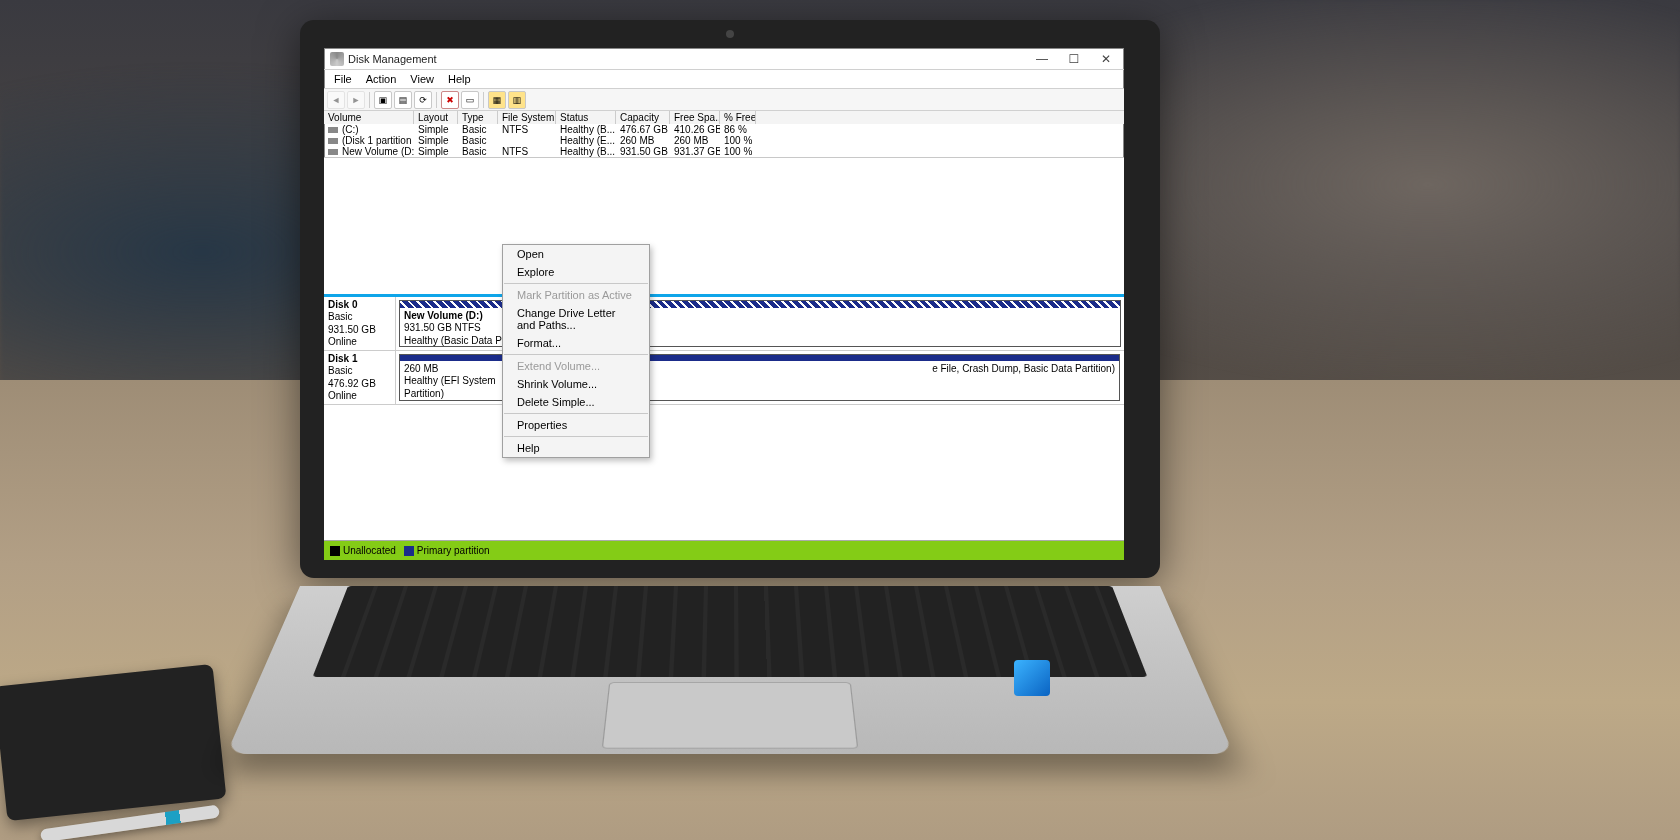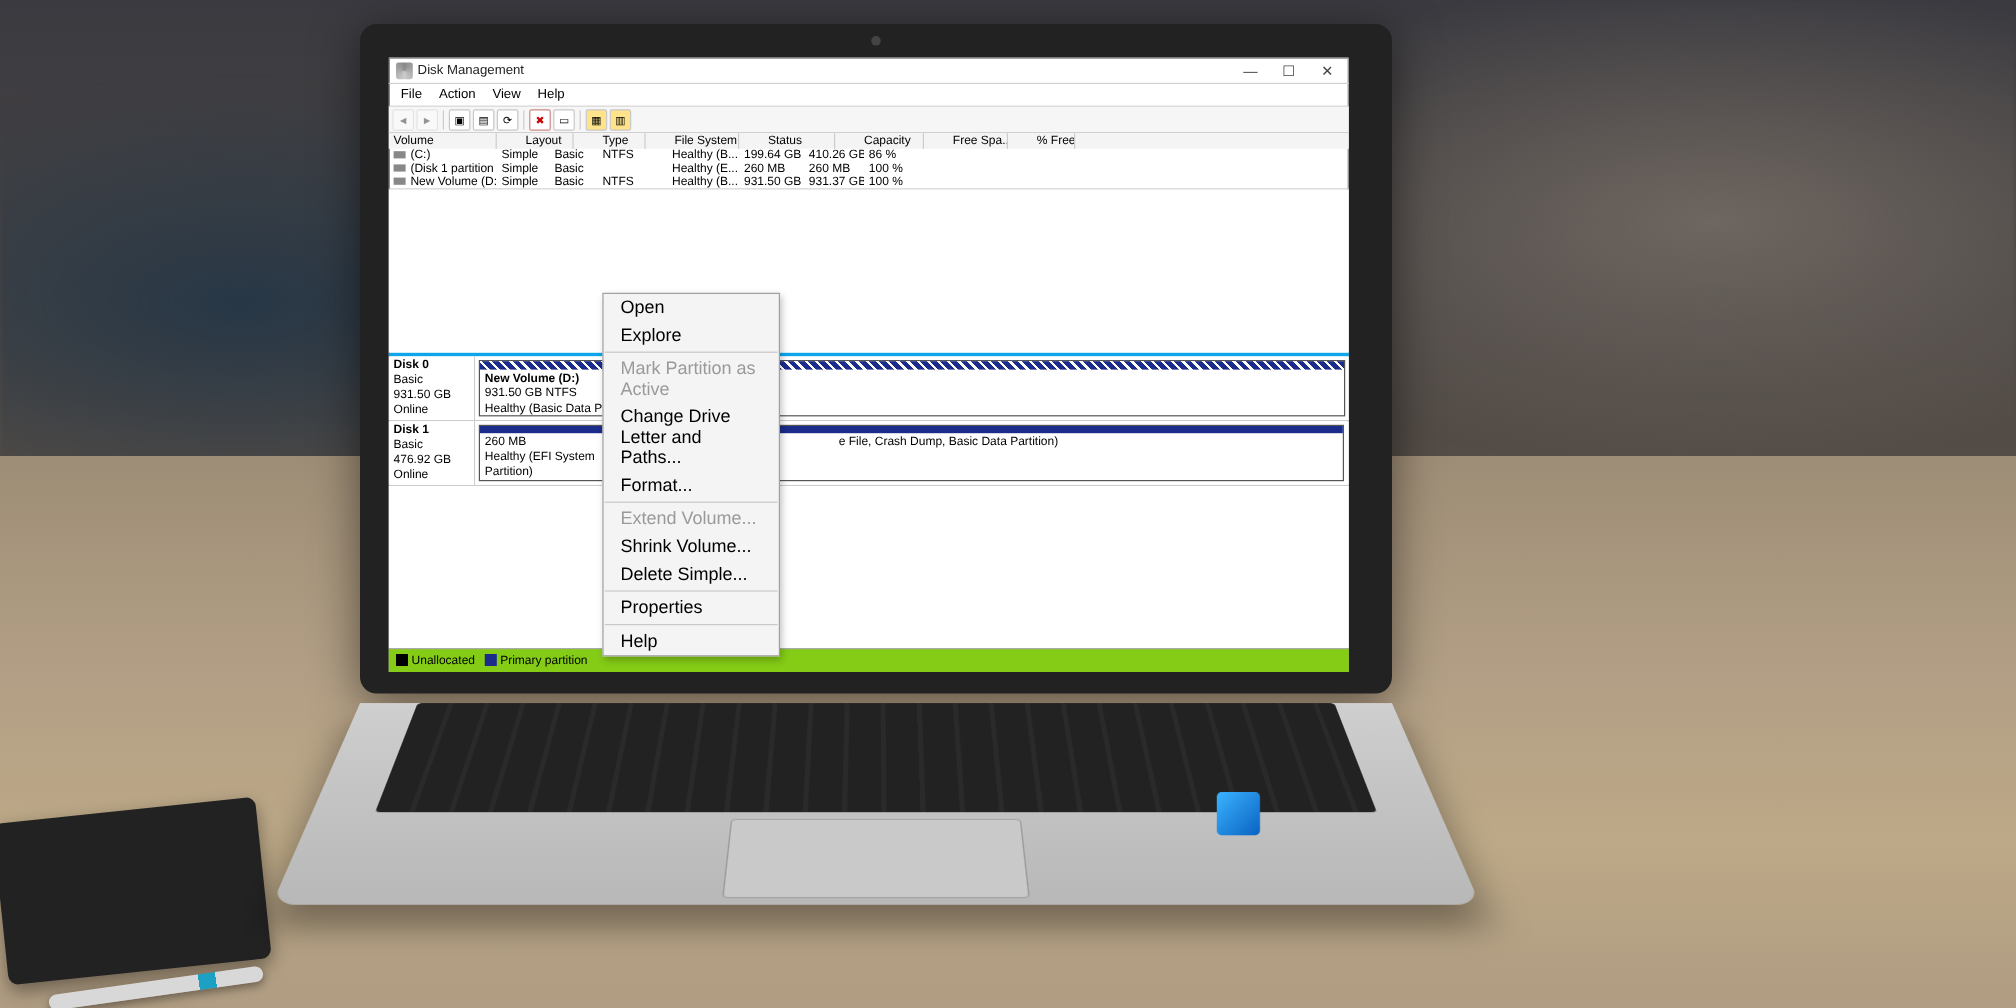--- a/index.html
+++ b/index.html
@@ -30,40 +30,40 @@
   .titlebar .title{flex:1;font-size:11px;color:#222;}
   .winbtn{width:32px;height:20px;text-align:center;line-height:20px;font-size:12px;color:#444;}
   .menubar{height:19px;display:flex;align-items:center;gap:2px;padding:0 4px;border-bottom:1px solid #d0d0d0;font-size:11px;text-align:center;}
   .menubar span{padding:1px 6px;}
   .toolbar{height:22px;display:flex;align-items:center;gap:2px;padding:1px 3px;border-bottom:1px solid #d0d0d0;background:#f6f6f6;}
   .tbtn{width:18px;height:18px;border:1px solid #c8c8c8;background:#fff;border-radius:2px;display:flex;align-items:center;justify-content:center;font-size:9px;}
   .tbtn.disabled{opacity:.4;}
   .tsep{width:1px;height:16px;background:#ccc;margin:0 2px;}
   
   .vtable{border-bottom:1px solid #c8c8c8;}
-  .vhead{display:grid;grid-template-columns:90px 44px 40px 58px 60px 54px 50px 36px;background:#f4f4f4;font-size:10px;gap:20px;}
+  .vhead{display:grid;grid-template-columns:90px 44px 40px 58px 60px 54px 50px 36px;background:#f4f4f4;font-size:10px;}
   .vhead div{border-right:1px solid #ccc;padding:1px 4px;white-space:nowrap;overflow:hidden;}
   .vrow{display:grid;grid-template-columns:90px 44px 40px 58px 60px 54px 50px 36px;font-size:10px;}
   .vrow div{padding:0 4px;white-space:nowrap;overflow:hidden;}
   .vrow .vi::before{content:'';display:inline-block;width:10px;height:6px;background:#888;margin-right:4px;vertical-align:middle;}
   .blank{flex:1;background:#fff;}
   .diskpanel{border-top:3px solid #0ea5e9;}
   .diskrow{display:flex;height:54px;border-bottom:1px solid #ccc;}
   .diskinfo{width:72px;border-right:1px solid #ccc;padding:2px 4px;font-size:10px;line-height:1.25;background:#fff;}
   .diskinfo b{font-weight:600;}
   .diskbars{flex:1;padding:3px;background:#fff;}
   .partition{height:100%;border:1px solid #555;position:relative;background:#fff;}
   .partition .pbar{height:6px;background:#1b2c8a;}
   .partition.selected .pbar{height:7px;background:repeating-linear-gradient(45deg,#1b2c8a 0 4px,#fff 4px 6px);}
   .partition .plabel{padding:2px 4px;font-size:10px;line-height:1.25;}
   .drow2 .partition{display:inline-block;vertical-align:top;}
   .drow2 .p1{width:18%;}
   .drow2 .p2{width:82%;margin-left:-1px;}
   
-  .ctxmenu{position:absolute;left:178px;top:196px;width:148px;background:#f4f4f4;border:1px solid #a0a0a0;box-shadow:2px 3px 6px rgba(0,0,0,.25);font-size:15px;}
+  .ctxmenu{position:absolute;left:178px;top:196px;width:148px;background:#f4f4f4;border:1px solid #a0a0a0;box-shadow:2px 3px 6px rgba(0,0,0,.25);font-size:11px;}
   .ctxmenu div{padding:3px 14px;}
   .ctxmenu .sep{height:1px;background:#c8c8c8;margin:2px 1px;padding:0;}
   .ctxmenu .dis{color:#9a9a9a;}
   
   .legend{height:20px;border-top:1px solid #aaa;display:flex;align-items:center;gap:8px;padding:0 6px;font-size:10px;background:#84cc16;}
   .legend .sw{width:10px;height:10px;display:inline-block;margin-right:3px;vertical-align:middle;}
   .legend .sw.ua{background:#000;}
   .legend .sw.pp{background:#1b2c8a;}
 </style>
 </head>
@@ -119,21 +119,21 @@
           <div>Capacity</div>
           <div>Free Spa...</div>
           <div>% Free</div>
         </div>
         <div class="vrow">
           <div class="vi">(C:)</div>
           <div>Simple</div>
           <div>Basic</div>
           <div>NTFS</div>
           <div>Healthy (B...</div>
-          <div>199.64 GB</div>
+          <div>476.67 GB</div>
           <div>410.26 GB</div>
           <div>86 %</div>
         </div>
         <div class="vrow">
           <div class="vi">(Disk 1 partition 1)</div>
           <div>Simple</div>
           <div>Basic</div>
           <div></div>
           <div>Healthy (E...</div>
           <div>260 MB</div>
@@ -181,21 +181,21 @@
           </div>
           <div class="diskbars">
             <div class="partition p1">
               <div class="pbar"></div>
               <div class="plabel">
                 <span>260 MB</span><br>
                 <span>Healthy (EFI System Partition)</span>
               </div>
             </div><div class="partition p2">
               <div class="pbar"></div>
-              <div class="plabel" style="text-align:left;padding-left:170px;">
+              <div class="plabel" style="text-align:right;padding-left:170px;">
                 <span>e File, Crash Dump, Basic Data Partition)</span>
               </div>
             </div>
           </div>
         </div>
       </div>
       <div class="blank"></div>
 
       <div class="legend">
         <span><span class="sw ua"></span><span>Unallocated</span></span>

